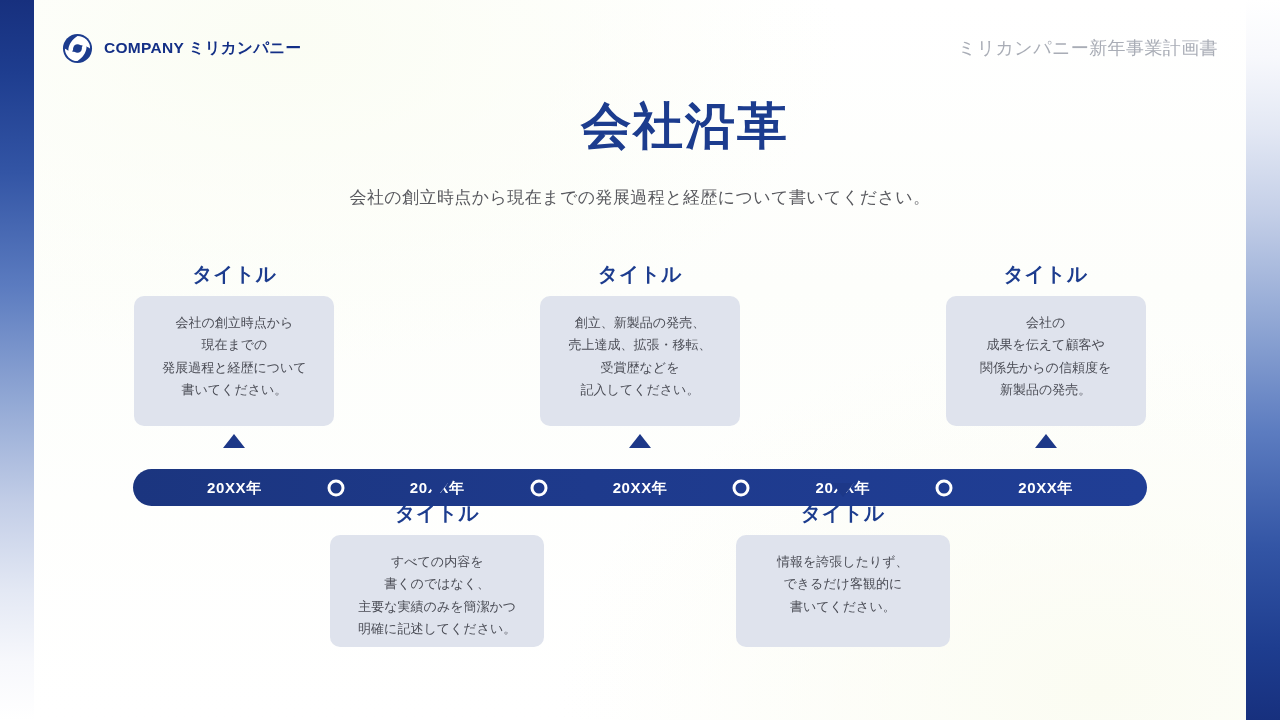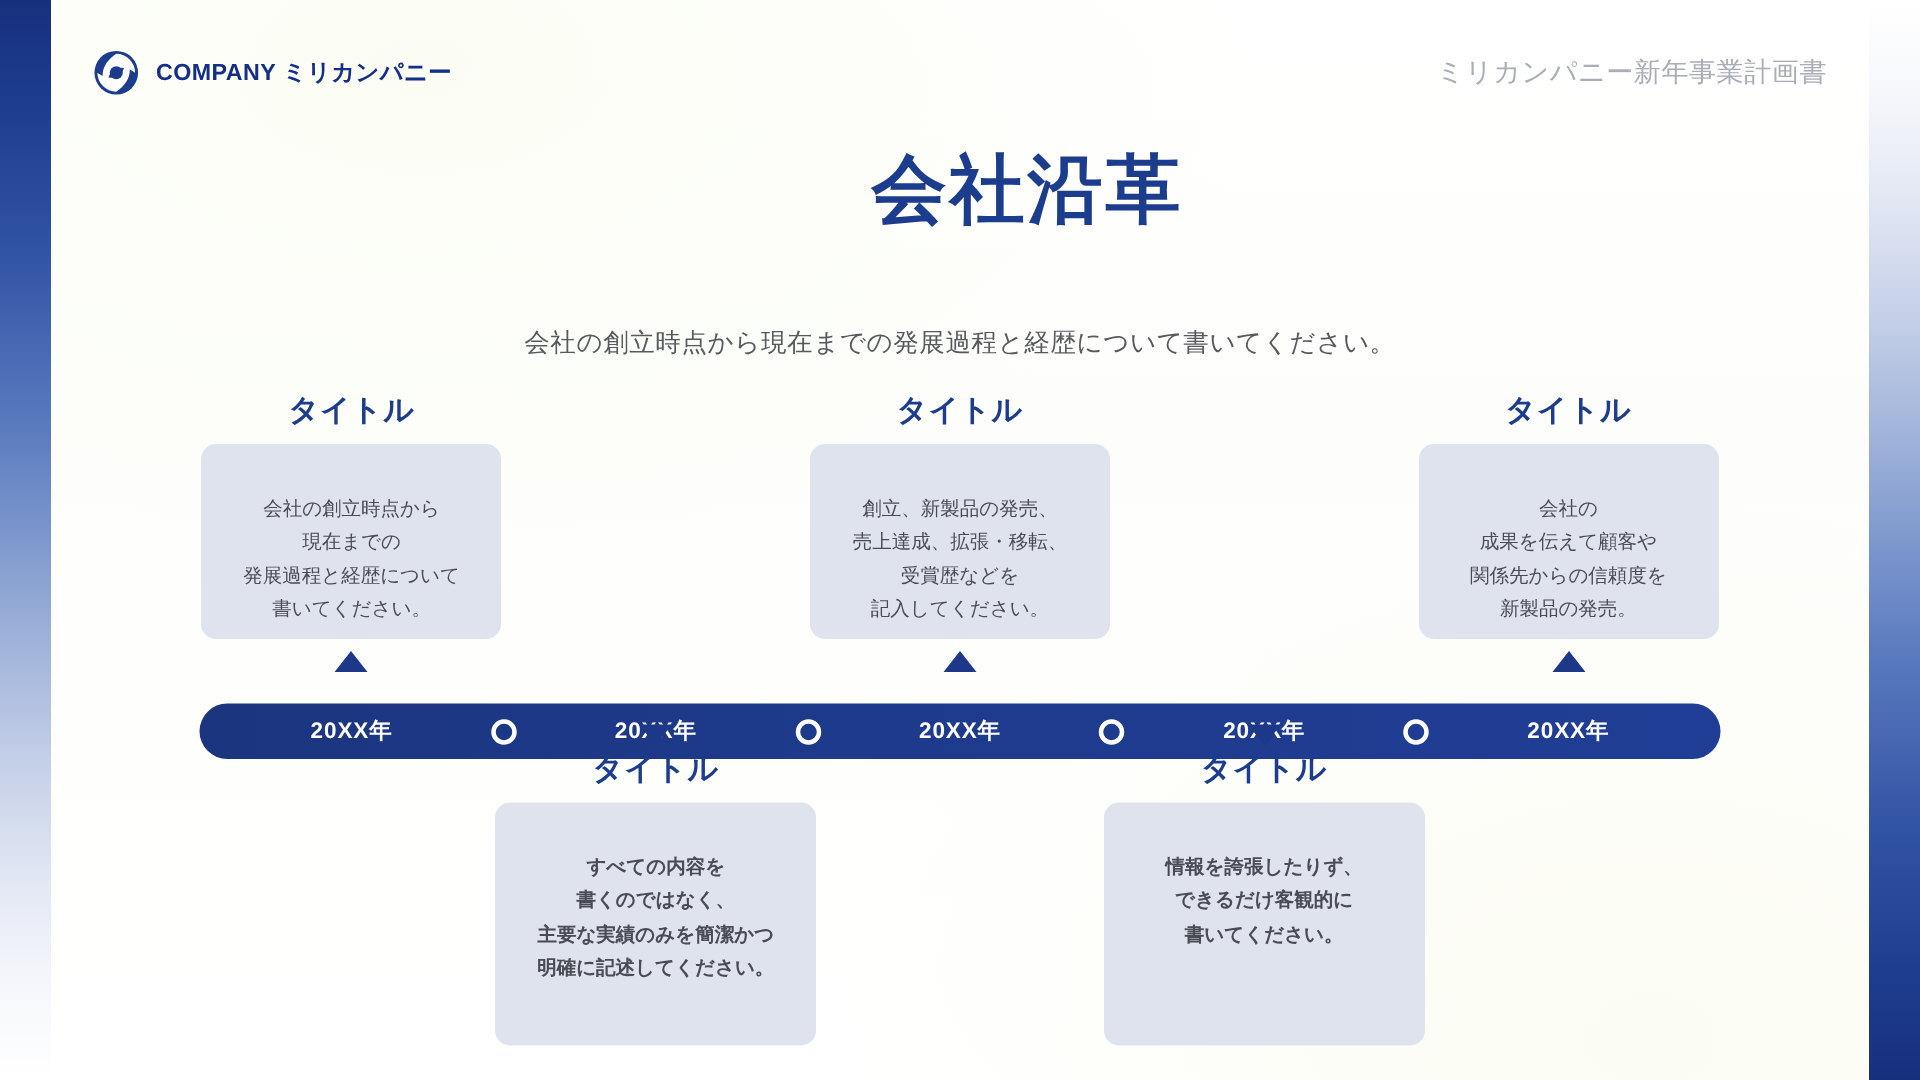--- a/index.html
+++ b/index.html
@@ -116,21 +116,20 @@
   }
   .page-subtitle {
     position: absolute;
     top: 186px;
     left: 0;
     width: 1280px;
     text-align: center;
     font-size: 17px;
     color: #58595e;
     letter-spacing: 0.4px;
-    margin-top: 31px;
   }
 
   
   .timeline {
     position: absolute;
     left: 0;
     top: 0;
     width: 1280px;
     height: 720px;
   }
@@ -209,26 +208,26 @@
     line-height: 1.2;
     margin-bottom: 10px;
   }
 
   .card-body {
     background: #dfe3ed;
     border-radius: 10px;
     color: #4a4c55;
     font-size: 13px;
     line-height: 1.72;
-    padding: 32px 10px;
+    padding: 16px 10px;
     box-sizing: border-box;
     text-align: center;
   }
   .card-group.top .card-body    { height: 130px; }
-  .card-group.bottom .card-body { height: 162px; font-weight: bold; }
+  .card-group.bottom .card-body { height: 112px; }
   .card-body .ln { display: block; white-space: nowrap; }
 </style>
 </head>
 <body>
 
 <div class="slide">
 
   <div class="band band-left"></div>
   <div class="band band-right"></div>
 

